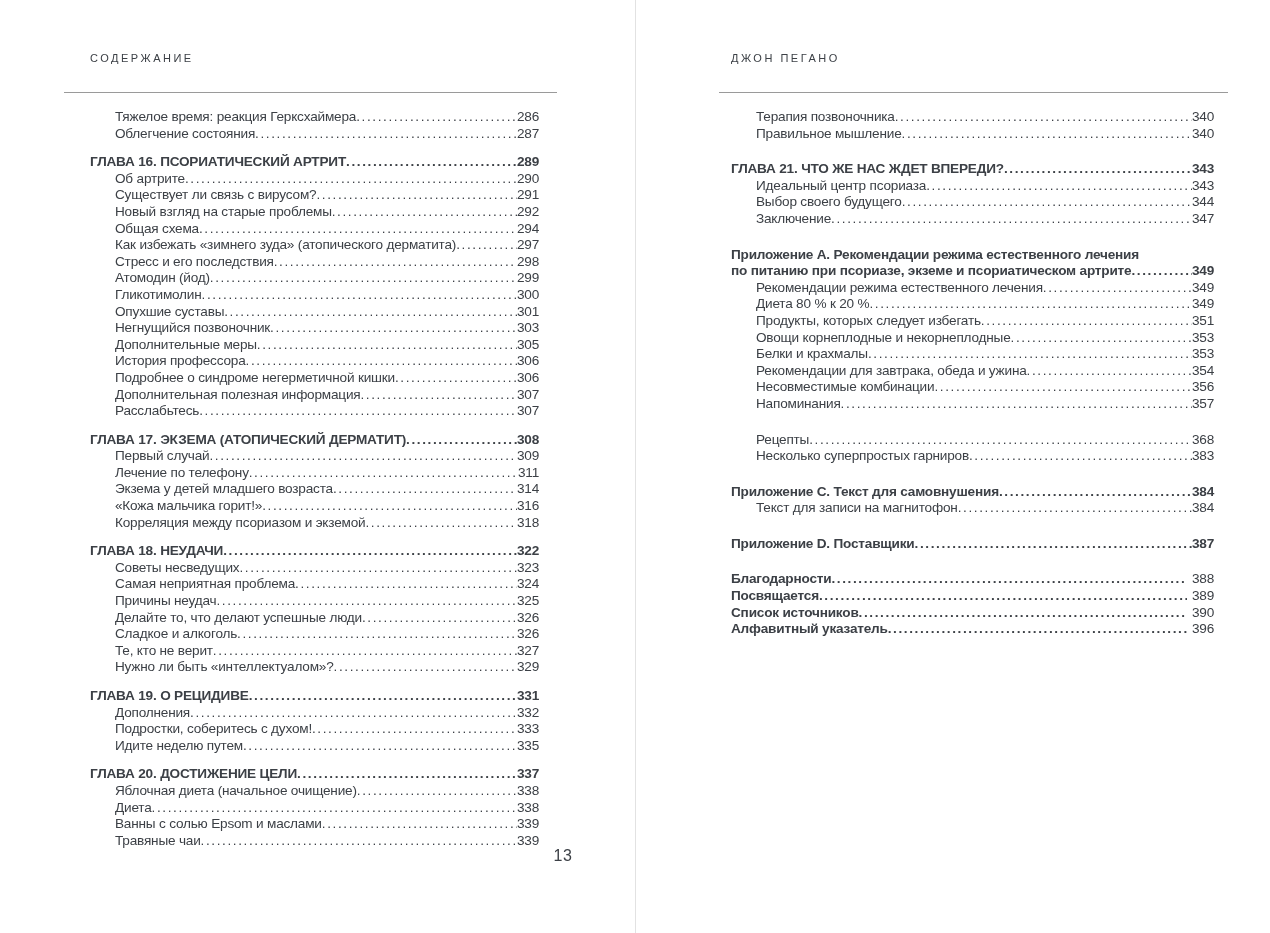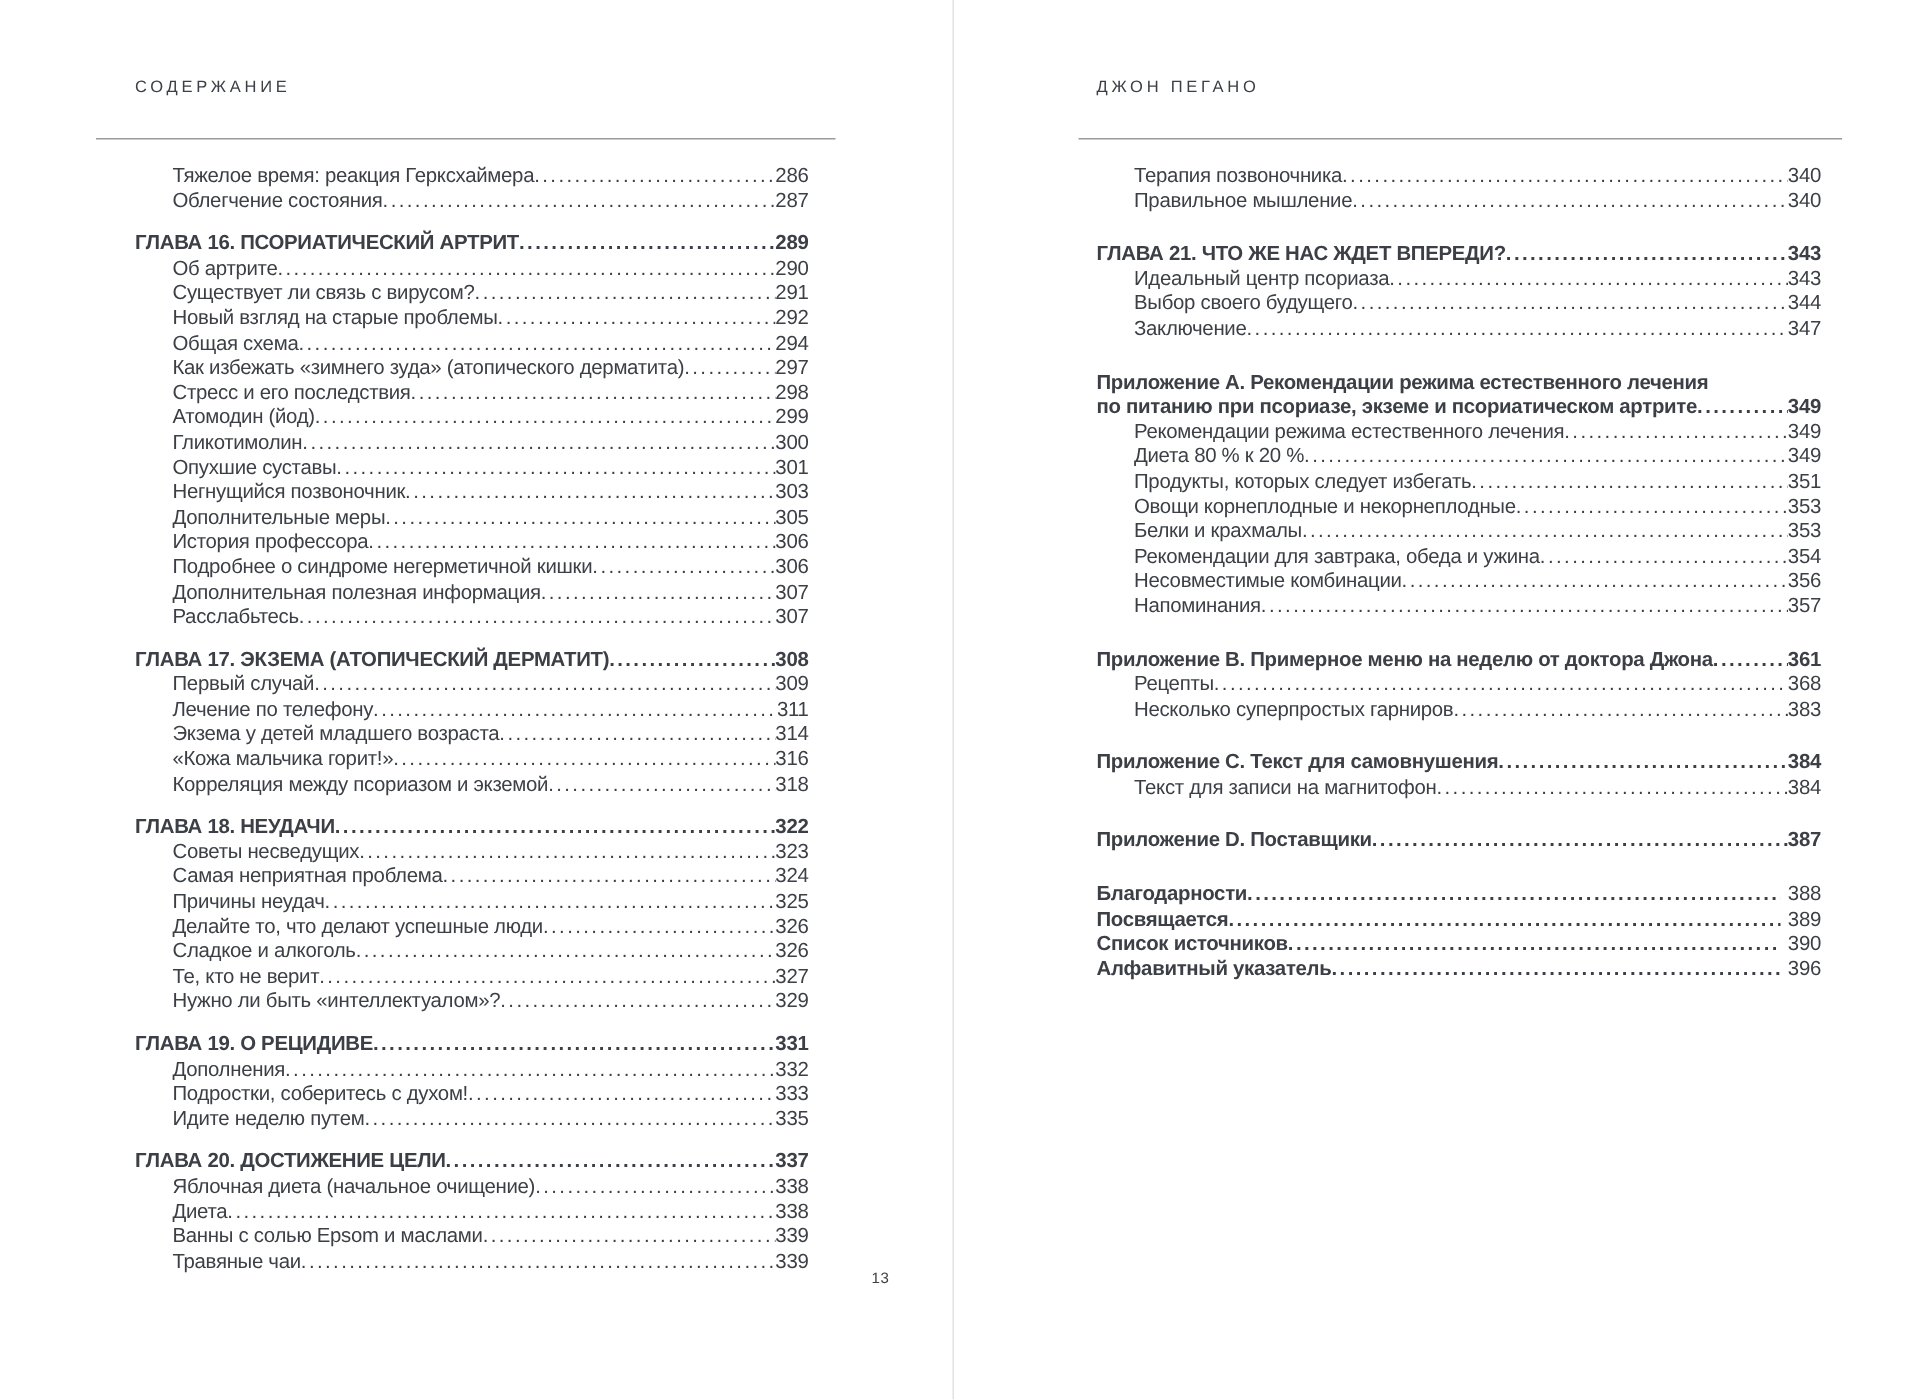--- a/index.html
+++ b/index.html
@@ -59,24 +59,24 @@
   .leader::after {
     letter-spacing: 1.6px;
     content: "................................................................................................................................................................................................................................................................................................................................................................";
   }
   .num { white-space: nowrap; }
   .line.end .num { font-weight: 400; margin-left: 5px; }
 
   .folio {
     position: absolute;
     top: 847px;
-    left: 566px;
+    left: 542px;
     width: 42px;
     text-align: center;
-    font-size: 10px;
+    font-size: 16px;
     letter-spacing: 0.5px;
   }
 </style>
 </head>
 <body>
 
 <div class="spread">
   <div class="page page-left">
     <div class="page-header">СОДЕРЖАНИЕ</div>
     <div class="header-rule"></div>
@@ -383,25 +383,20 @@
             <span class="leader"></span>
             <span class="num">356</span>
           </div>
           <div class="line sub">
             <span class="label">Напоминания</span>
             <span class="leader"></span>
             <span class="num">357</span>
           </div>
         </div>
         <div class="toc-group">
-          <div class="line head">
-            <span class="label">Приложение В. Примерное меню на неделю от доктора Джона</span>
-            <span class="leader"></span>
-            <span class="num">361</span>
-          </div>
           <div class="line sub">
             <span class="label">Рецепты</span>
             <span class="leader"></span>
             <span class="num">368</span>
           </div>
           <div class="line sub">
             <span class="label">Несколько суперпростых гарниров</span>
             <span class="leader"></span>
             <span class="num">383</span>
           </div>

